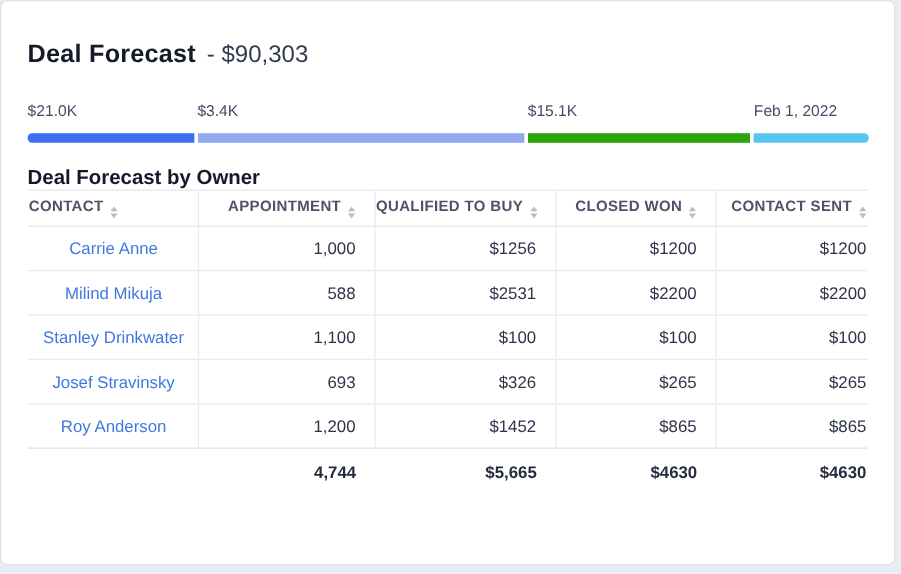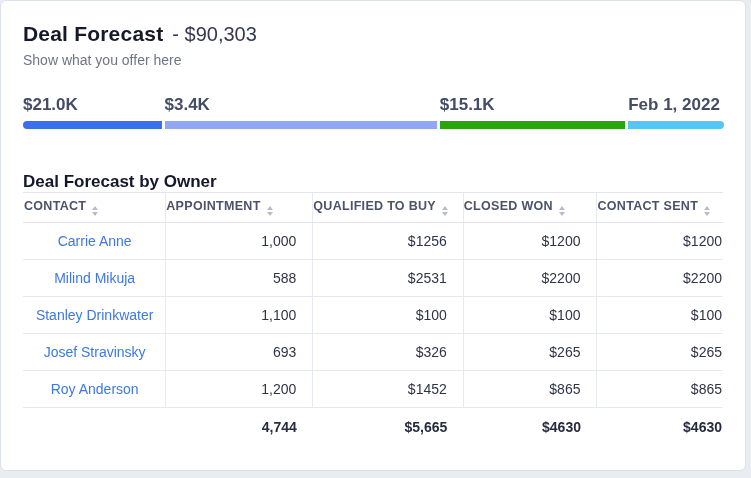--- a/index.html
+++ b/index.html
@@ -8,52 +8,52 @@
     background:#e9edf2;
     font-family:"Liberation Sans","DejaVu Sans",sans-serif;
     overflow:hidden;
   }
   .card {
     width:746px; height:471px;
     background:#ffffff;
     border:1px solid #dcе0e8;
     border:1px solid #dce0e8;
     border-radius:6px;
-    padding:0 22px;
+    padding:12px 22px;
     position:relative;
   }
   
   .title-row { margin-top:21px; display:flex; align-items:baseline; }
   .page-title { font-size:21px; font-weight:700; color:#151a29; letter-spacing:.2px; }
   .page-amount { font-size:20px; font-weight:400; color:#333a4d; margin-left:9px; }
   .subtitle { margin-top:6px; font-size:14px; color:#6d7585; }
 
   
   .progress-wrap { position:relative; margin-top:27px; }
   .progress-labels { position:relative; height:16px; }
   .progress-label {
-    position:absolute; top:0; font-size:17px; font-weight:700; color:#454c64;
+    position:absolute; top:0; font-size:13px; font-weight:400; color:#454c64;
     white-space:nowrap;
   }
   .progress-bar { display:flex; gap:3px; margin-top:10px; height:8px; }
   .progress-seg { height:8px; }
   .progress-seg:first-child { border-radius:4px 0 0 4px; }
   .progress-seg:last-child { border-radius:0 4px 4px 0; }
 
   
-  .section-title { margin-top:43px; font-size:17px; font-weight:700; color:#13182a; }
+  .section-title { margin-top:19px; font-size:17px; font-weight:700; color:#13182a; }
   table { width:100%; border-collapse:collapse; table-layout:fixed; }
   col.c1{width:20.4%} col.c2{width:21.0%} col.c3{width:21.5%} col.c4{width:19.1%} col.c5{width:18.0%}
   thead th {
     border-top:1px solid #e2e5ec;
     border-bottom:1px solid #e2e5ec;
     height:30px;
     font-size:12.5px; font-weight:700; letter-spacing:.3px;
     color:#4c5368; text-transform:uppercase;
-    padding:0 16px 0 0; text-align:left; white-space:nowrap;
+    padding:0 16px 0 0; text-align:right; white-space:nowrap;
   }
   thead th:first-child { text-align:left; padding:0 0 0 1px; }
   thead th:last-child { padding-right:1px; }
   thead th + th, tbody td + td { border-left:1px solid #e6e9ef; }
   tbody td {
     height:37px; border-bottom:1px solid #e6e9ef;
     font-size:14px; color:#2f3548;
     text-align:right; padding:0 16px 0 0; white-space:nowrap;
   }
   tbody td:first-child { text-align:center; padding:0 0 0 1px; }
@@ -73,21 +73,20 @@
 </style>
 </head>
 <body>
 
 <div class="card">
 
   <div class="title-row">
     <span class="page-title">Deal Forecast</span>
     <span class="page-amount">- $90,303</span>
   </div>
-  <div class="subtitle">Show what you offer here</div>
 
   <div class="progress-wrap">
     <div class="progress-labels">
       <span class="progress-label" style="left: 0%;">$21.0K</span>
       <span class="progress-label" style="left: 20.22%;">$3.4K</span>
       <span class="progress-label" style="left: 59.54%;">$15.1K</span>
       <span class="progress-label" style="left: 86.46%; text-align: center;">Feb 1, 2022</span>
     </div>
     <div class="progress-bar">
       <div class="progress-seg" style="width: 19.8%; background: rgb(61, 110, 242); flex: 0 0 auto;"></div>

